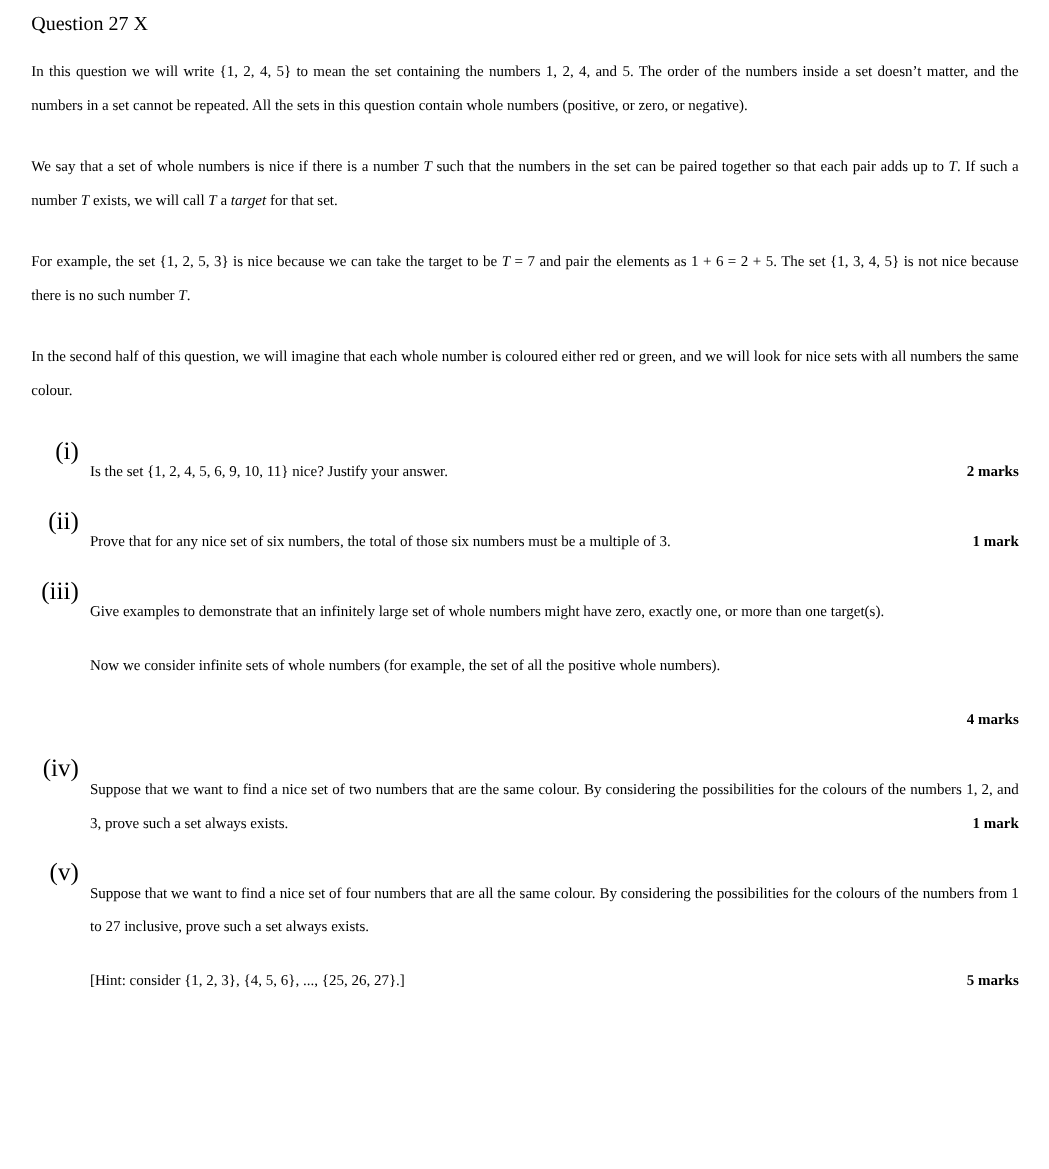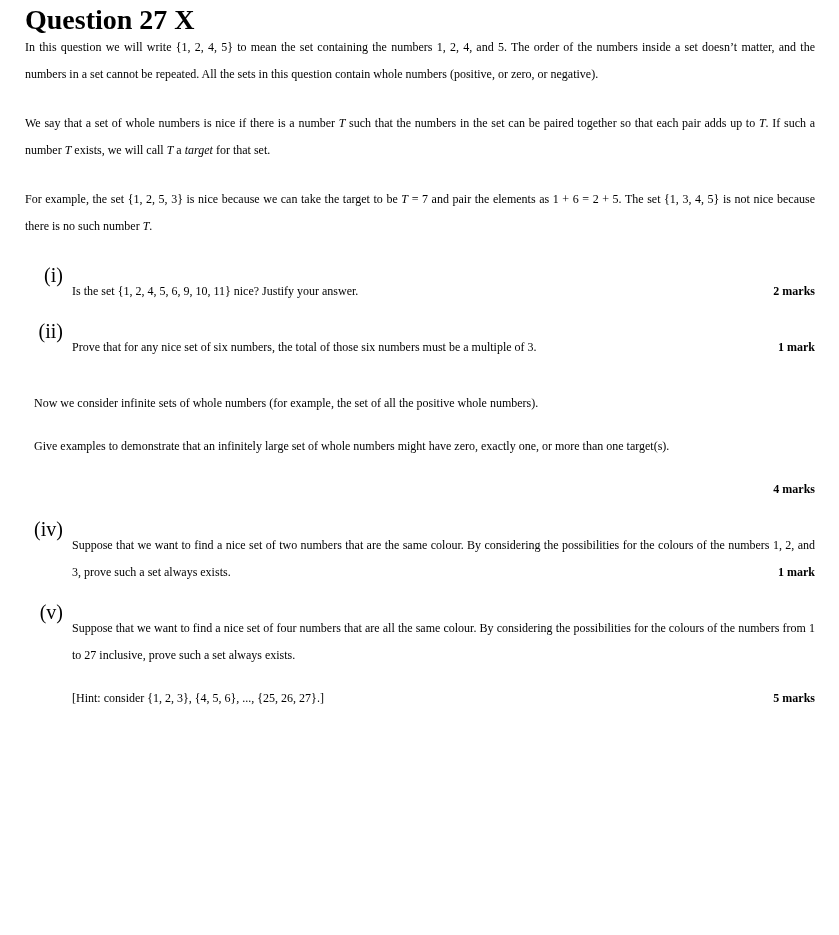--- a/index.html
+++ b/index.html
@@ -10,24 +10,24 @@
     overflow: hidden;
     color: #000000;
     font-family: "Liberation Serif", "DejaVu Serif", serif;
   }
   .page {
     padding: 6px 24px 0 25px;
     width: 100%;
     height: 100%;
   }
   .title {
-    font-size: 28px;
-    font-weight: bold;
+    font-size: 16px;
+    font-weight: normal;
     line-height: 27px;
-    margin-bottom: 1px;
+    margin-bottom: 11px;
   }
   .para {
     font-size: 12px;
     line-height: 27px;
     text-align: justify;
     text-justify: inter-word;
   }
   .intro .para { margin-bottom: 22px; }
   .parts { margin-top: 1px; }
   .item { display: flex; margin-bottom: 13px; }
@@ -52,39 +52,41 @@
 </head>
 <body>
 
 <div class="page">
   <div class="title">Question 27 X</div>
 
   <div class="intro">
       <p class="para"><span>In this question we will write {1, 2, 4, 5} to mean the set containing the numbers 1, 2, 4, and 5. The order of the numbers inside a set doesn’t matter, and the numbers in a set cannot be repeated. All the sets in this question contain whole numbers (positive, or zero, or negative).</span></p>
       <p class="para"><span>We say that a set of whole numbers is nice if there is a number </span><span class="it">T</span><span> such that the numbers in the set can be paired together so that each pair adds up to </span><span class="it">T</span><span>. If such a number </span><span class="it">T</span><span> exists, we will call </span><span class="it">T</span><span> a </span><span class="it">target</span><span> for that set.</span></p>
       <p class="para"><span>For example, the set {1, 2, 5, 3} is nice because we can take the target to be </span><span class="it">T</span><span> = 7 and pair the elements as 1 + 6 = 2 + 5. The set {1, 3, 4, 5} is not nice because there is no such number </span><span class="it">T</span><span>.</span></p>
+      <p class="para"><span>In the second half of this question, we will imagine that each whole number is coloured either red or green, and we will look for nice sets with all numbers the same colour.</span></p>
     </div>
 
   <div class="parts">
       <div class="item">
         <span class="item-label">(i)</span>
         <div class="item-body">
           <p class="para"><span>Is the set {1, 2, 4, 5, 6, 9, 10, 11} nice? Justify your answer.</span><span class="marks">2 marks</span></p>
         </div>
       </div>
       <div class="item">
         <span class="item-label">(ii)</span>
         <div class="item-body">
           <p class="para"><span>Prove that for any nice set of six numbers, the total of those six numbers must be a multiple of 3.</span><span class="marks">1 mark</span></p>
         </div>
       </div>
       <div class="item">
+        <span class="item-label">(iii)</span>
         <div class="item-body">
+          <p class="para"><span>Give examples to demonstrate that an infinitely large set of whole numbers might have zero, exactly one, or more than one target(s).</span></p>
           <p class="para"><span>Now we consider infinite sets of whole numbers (for example, the set of all the positive whole numbers).</span></p>
-          <p class="para"><span>Give examples to demonstrate that an infinitely large set of whole numbers might have zero, exactly one, or more than one target(s).</span></p>
           <p class="para"><span class="marks">4 marks</span></p>
         </div>
       </div>
       <div class="item">
         <span class="item-label">(iv)</span>
         <div class="item-body">
           <p class="para"><span>Suppose that we want to find a nice set of two numbers that are the same colour. By considering the possibilities for the colours of the numbers 1, 2, and 3, prove such a set always exists.</span><span class="marks">1 mark</span></p>
         </div>
       </div>
       <div class="item">

